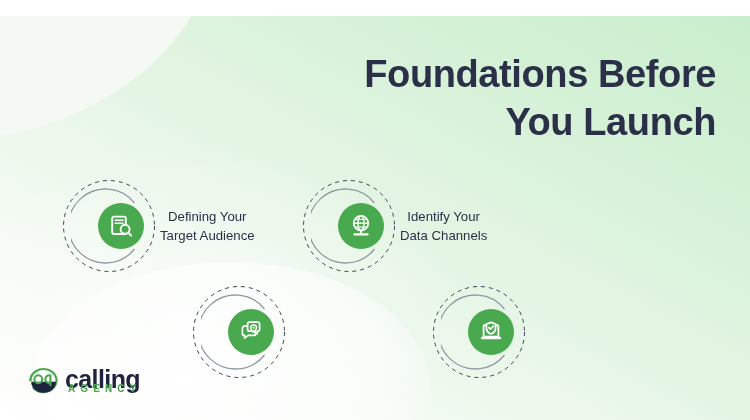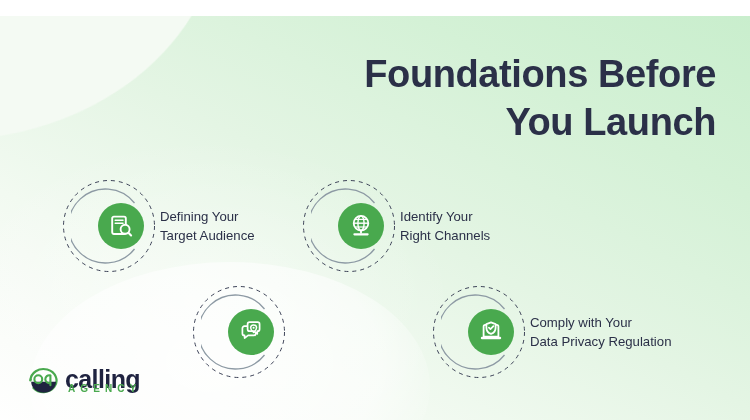--- a/index.html
+++ b/index.html
@@ -66,20 +66,21 @@
     font-weight: bold;
     letter-spacing: -0.4px;
     white-space: pre-line;
   }
 
   
   .item {
     position: absolute;
     display: flex;
     align-items: center;
+    text-align: center;
   }
   .ring-wrap {
     position: relative;
     width: 94px;
     height: 94px;
     flex: 0 0 94px;
   }
   .ring-dashed {
     position: absolute;
     left: 0;
@@ -210,21 +211,21 @@
           <ellipse cx="13" cy="10.2" rx="3.1" ry="7.3" fill="none" stroke="#ffffff" stroke-width="1.4"></ellipse>
           <line x1="5.9" y1="10.2" x2="20.1" y2="10.2" stroke="#ffffff" stroke-width="1.4"></line>
           <line x1="7.1" y1="6.4" x2="18.9" y2="6.4" stroke="#ffffff" stroke-width="1.2"></line>
           <line x1="7.1" y1="14" x2="18.9" y2="14" stroke="#ffffff" stroke-width="1.2"></line>
           <line x1="13" y1="17.5" x2="13" y2="20.4" stroke="#ffffff" stroke-width="1.8"></line>
           <rect x="5.3" y="20.2" width="15.4" height="2.2" rx="1.1" fill="#ffffff"></rect>
         </svg>
       </div>
     </div>
     <div class="item-label">Identify Your
-Right Channels</div>
+Data Channels</div>
   </div>
 
   <div class="item" id="item-2">
     <div class="ring-wrap">
       <svg class="ring-dashed" viewBox="0 0 94 94">
         <circle cx="47" cy="47" r="45.5"></circle>
       </svg>
       <svg class="ring-arc" viewBox="0 0 76 76">
         <path d="M 63.5 15 A 37 37 0 1 0 63.5 61"></path>
       </svg>
@@ -249,22 +250,20 @@
       </svg>
       <div class="icon-circle">
         <svg width="26" height="26" viewBox="0 0 26 26">
           <path d="M 5.6 7.5 a 1.6 1.6 0 0 1 1.6 -1.6 h 11.6 a 1.6 1.6 0 0 1 1.6 1.6 v 10.1 h -14.8 z" fill="none" stroke="#ffffff" stroke-width="1.8" stroke-linejoin="round"></path>
           <rect x="2.8" y="17.8" width="20.4" height="2.5" rx="1.25" fill="#ffffff"></rect>
           <path d="M 13 3.3 l 4.6 1.8 v 3.6 c 0 2.9 -1.95 5.3 -4.6 6.2 c -2.65 -0.9 -4.6 -3.3 -4.6 -6.2 V 5.1 z" fill="#49a94e" stroke="#ffffff" stroke-width="1.8" stroke-linejoin="round"></path>
           <path d="M 10.9 8.6 l 1.55 1.6 l 3.0 -3.1" fill="none" stroke="#ffffff" stroke-width="1.7" stroke-linecap="round" stroke-linejoin="round"></path>
         </svg>
       </div>
     </div>
-    <div class="item-label">Comply with Your
-Data Privacy Regulation</div>
   </div>
 
   <div class="logo">
     <svg class="logo-mark" width="34" height="28" viewBox="0 0 34 28">
       <path d="M 3.5 13.5 a 13 11.5 0 1 1 3.0 7.4" fill="none" stroke="#49a94e" stroke-width="2.2" stroke-linecap="round"></path>
       <path d="M 4.2 14.8 a 12.4 11 0 0 0 24.8 0 z" fill="#1f2340"></path>
       <circle cx="11.3" cy="12.2" r="3.9" fill="none" stroke="#49a94e" stroke-width="2.1"></circle>
       <path d="M 23.1 8.4 a 3.9 3.9 0 1 0 0 7.6" fill="none" stroke="#49a94e" stroke-width="2.1" stroke-linecap="round"></path>
       <line x1="23.4" y1="8.6" x2="23.4" y2="18.3" stroke="#49a94e" stroke-width="2.1" stroke-linecap="round"></line>
       <path d="M 2.6 11.2 l 2.6 1.6 l -2.9 1.5 z" fill="#49a94e"></path>

